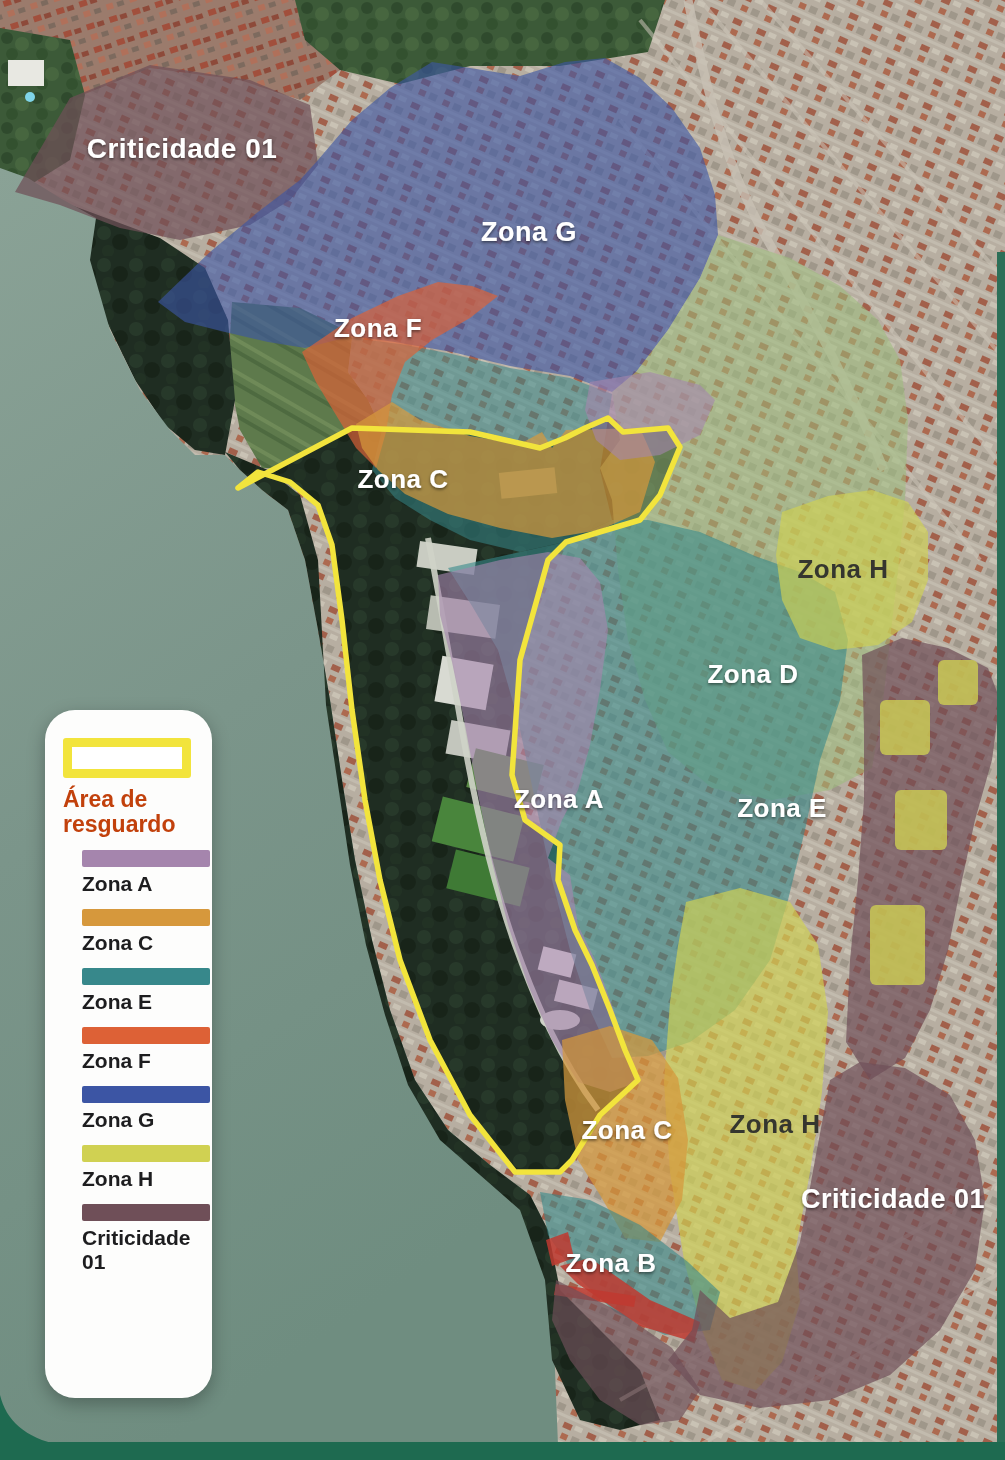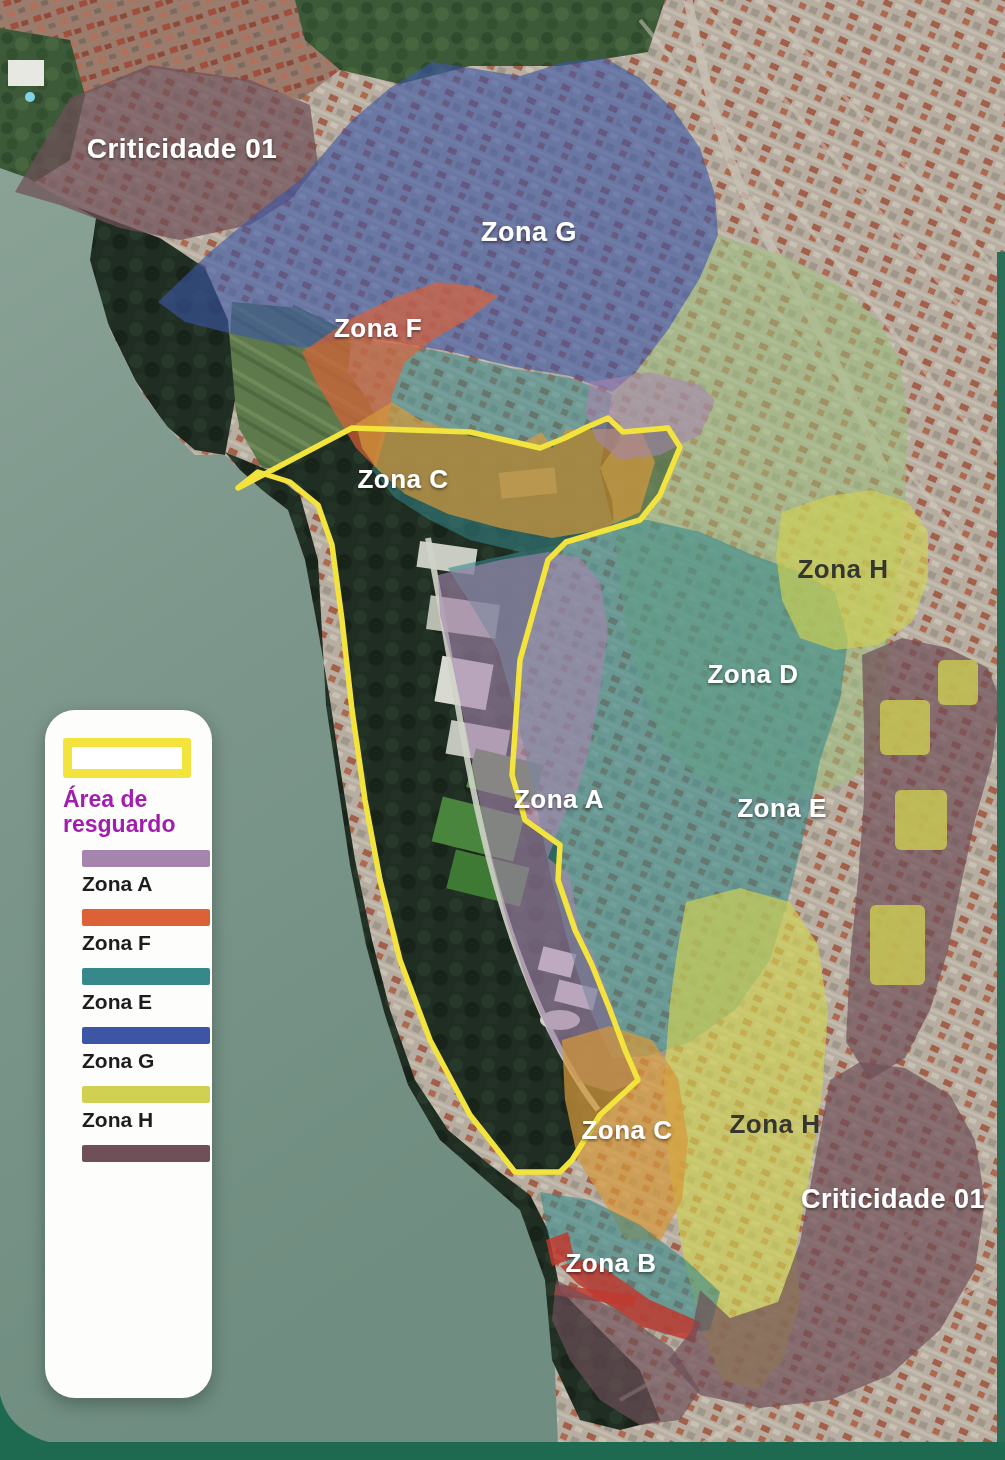--- a/index.html
+++ b/index.html
@@ -20,21 +20,21 @@
     position:absolute;left:45px;top:710px;width:167px;height:688px;
     background:#fdfdfc;border-radius:30px;
     box-shadow:0 6px 18px rgba(0,0,0,.28);
     padding:28px 18px 20px 18px;box-sizing:border-box;
   }
   .lg-area-swatch{
     width:128px;height:40px;box-sizing:border-box;
     border:9px solid #f2e43c;border-radius:3px;background:#ffffff;
   }
   .lg-area-label{
-    margin-top:9px;font-size:23px;line-height:25px;font-weight:bold;color:#a21caf;
+    margin-top:9px;font-size:23px;line-height:25px;font-weight:bold;color:#c2410c;
   }
   .lg-row{margin-top:13px;margin-left:19px;}
   .lg-swatch{width:128px;height:17px;border-radius:2px;}
   .lg-label{margin-top:5px;font-size:21px;line-height:24px;font-weight:bold;color:#1d1d1f;}
 </style>
 </head>
 <body>
 
 <div class="stage">
   <svg viewBox="0 0 1005 1460" width="1005" height="1460">
@@ -193,32 +193,37 @@
 
   <div class="legend">
     <div class="lg-area-swatch" style="border-color: rgb(242, 228, 60);"></div>
     <div class="lg-area-label">Área de resguardo</div>
 
     <div class="lg-row">
       <div class="lg-swatch" style="background-color: rgb(165, 133, 173);"></div>
       <div class="lg-label">Zona A</div>
     </div>
     <div class="lg-row">
+      <div class="lg-swatch" style="background-color: rgb(214, 152, 60);"></div>
+      <div class="lg-label">Zona C</div>
+    </div>
+    <div class="lg-row">
+      <div class="lg-swatch" style="background-color: rgb(55, 136, 139);"></div>
+      <div class="lg-label">Zona E</div>
+    </div>
+    <div class="lg-row">
       <div class="lg-swatch" style="background-color: rgb(221, 97, 54);"></div>
       <div class="lg-label">Zona F</div>
     </div>
     <div class="lg-row">
-      <div class="lg-swatch" style="background-color: rgb(55, 136, 139);"></div>
-      <div class="lg-label">Zona E</div>
-    </div>
-    <div class="lg-row">
       <div class="lg-swatch" style="background-color: rgb(60, 85, 164);"></div>
       <div class="lg-label">Zona G</div>
     </div>
     <div class="lg-row">
       <div class="lg-swatch" style="background-color: rgb(208, 209, 82);"></div>
       <div class="lg-label">Zona H</div>
     </div>
     <div class="lg-row">
       <div class="lg-swatch" style="background-color: rgb(111, 79, 88);"></div>
+      <div class="lg-label">Criticidade 01</div>
     </div>
   </div>
 </div>
 
 </body></html>

